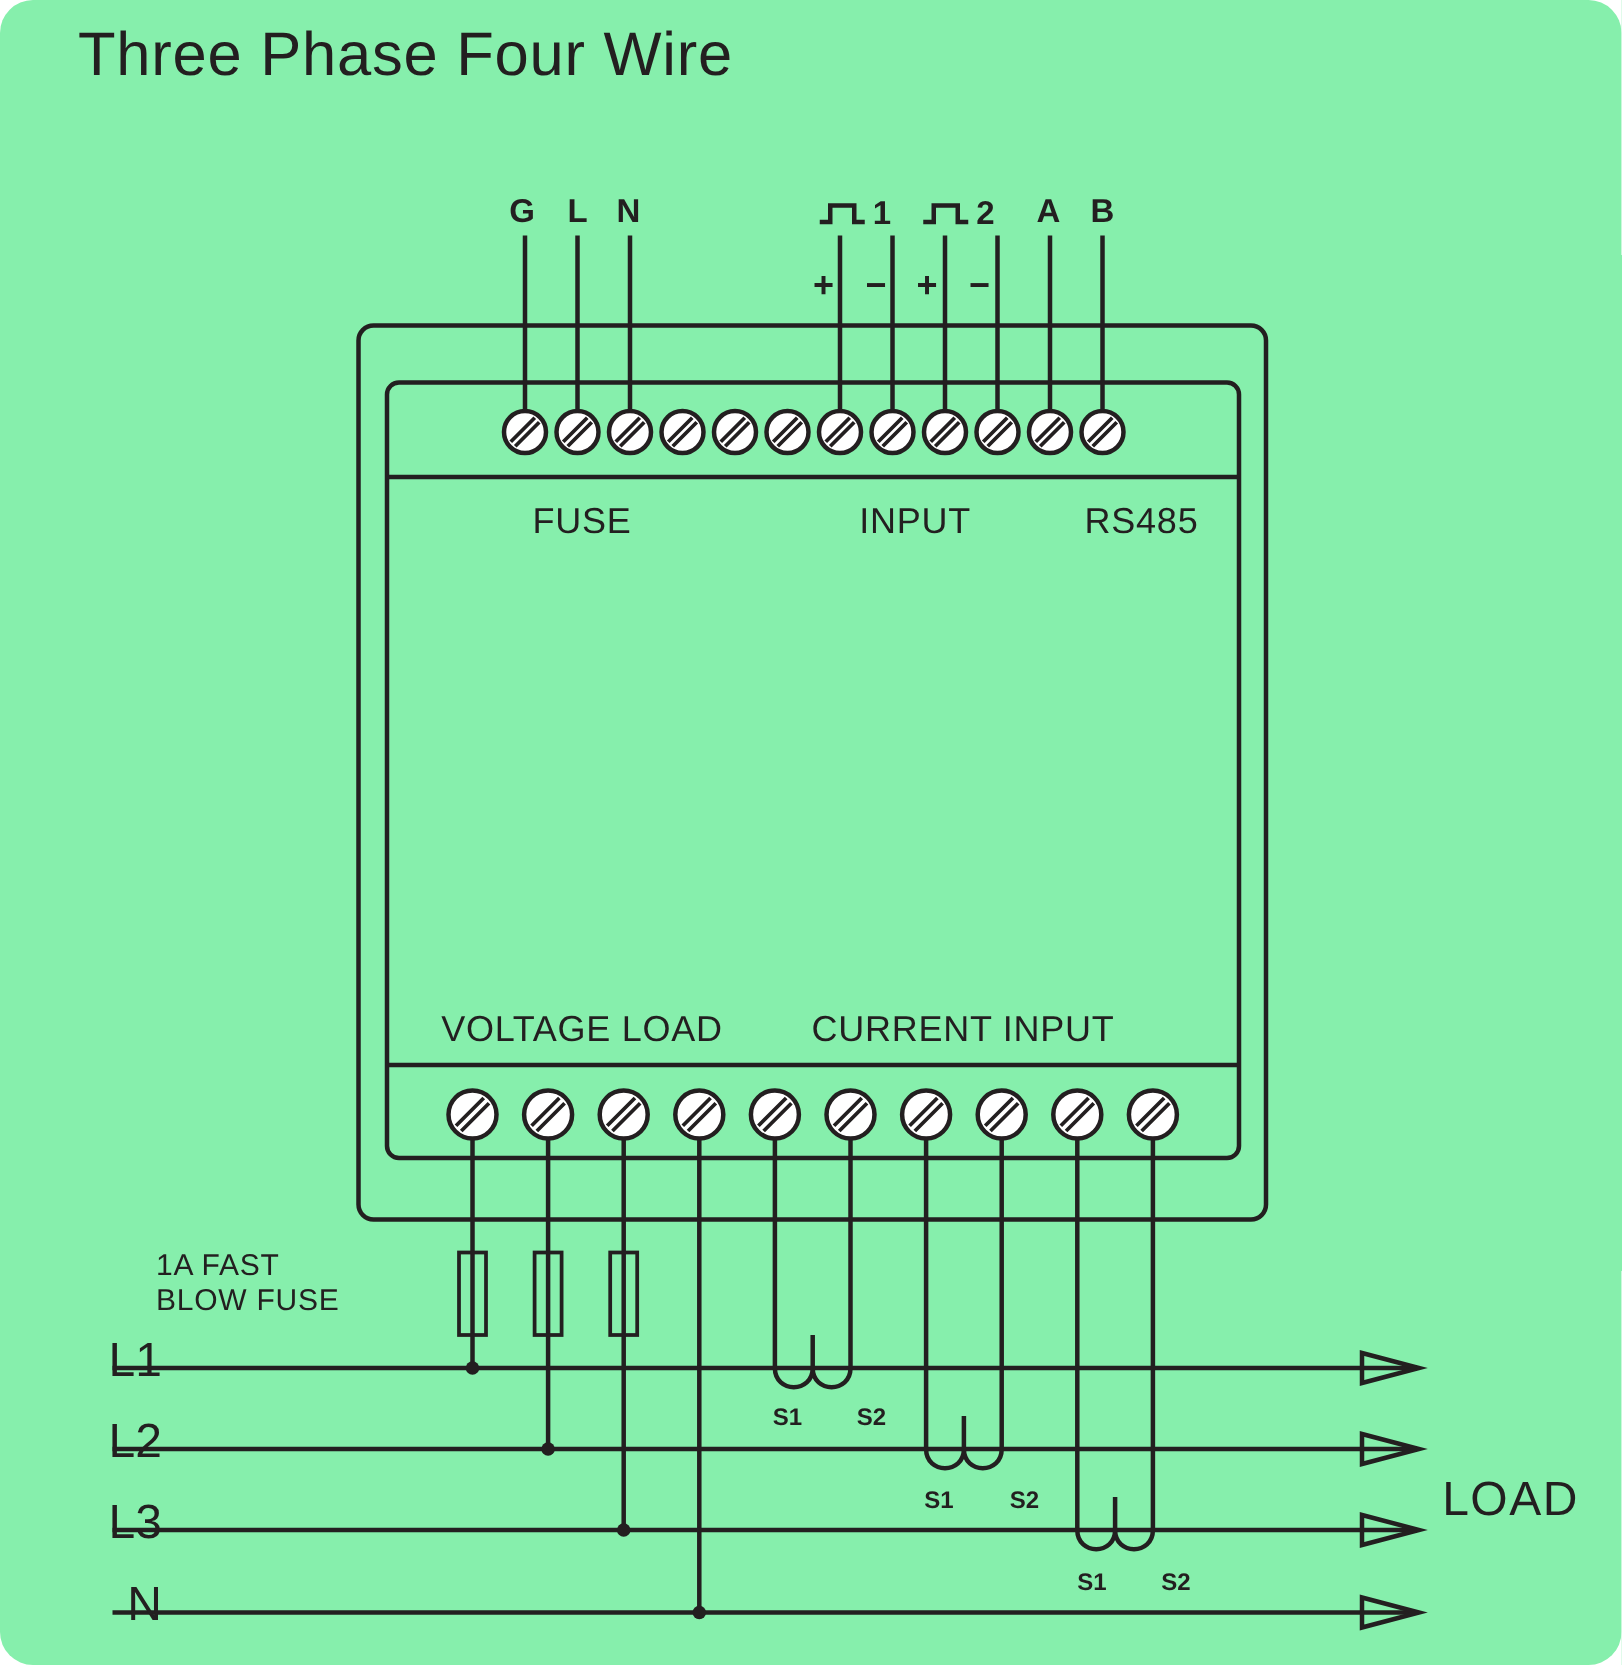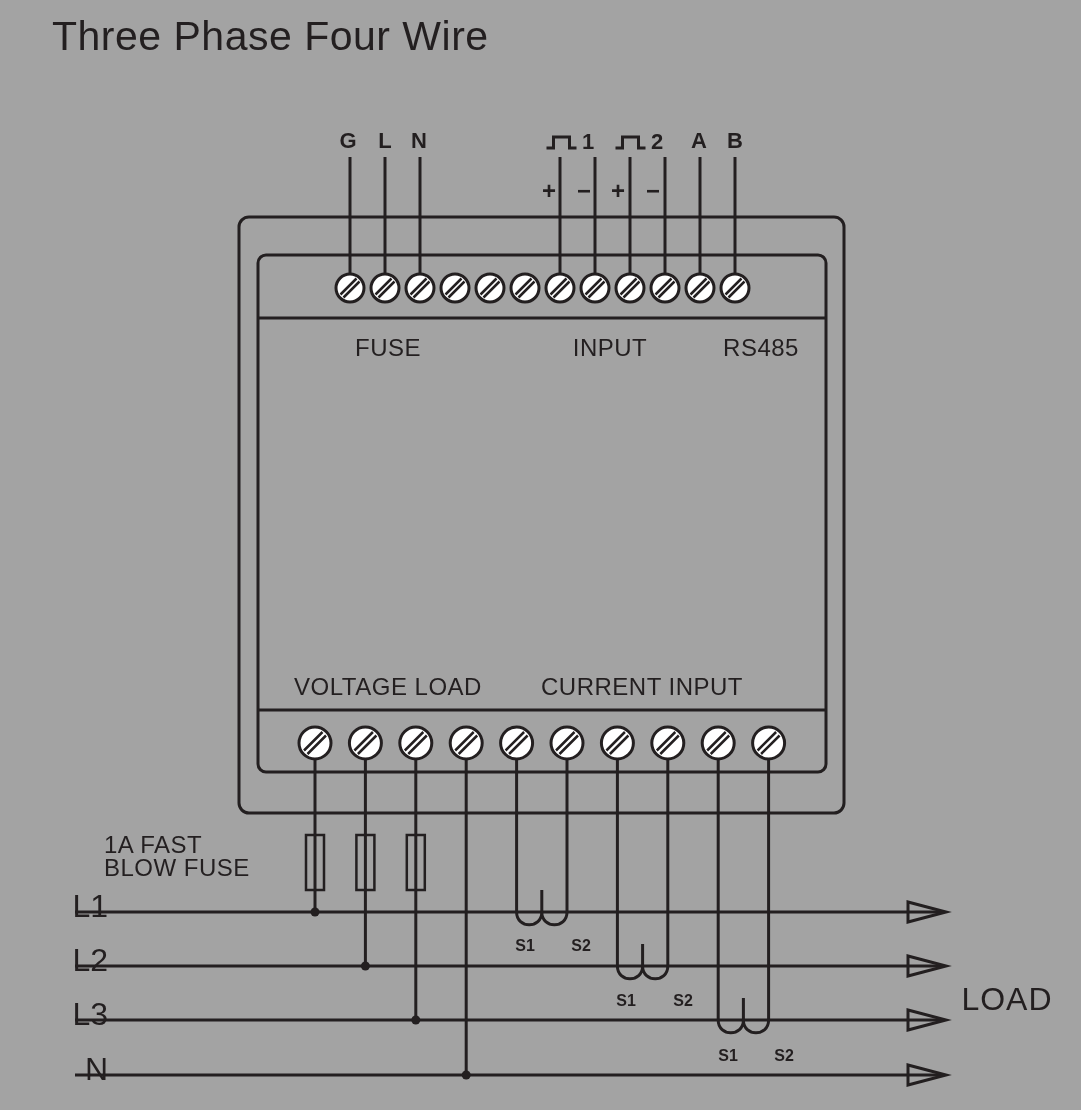--- a/index.html
+++ b/index.html
@@ -1,42 +1,43 @@
 <!DOCTYPE html>
 <html><head>
 <meta charset="utf-8">
 <style>
   html,body{margin:0;padding:0;background:#ffffff;}
   #canvas{
     position:relative;
     width:1081px;height:1110px;
-    background:#a3a3a3;
+    background:#86efac;
     font-family:"Liberation Sans","DejaVu Sans",sans-serif;
     color:#231f20;
     overflow:hidden;
+    border-radius:22px;
   }
   #diagram-svg{position:absolute;left:0;top:0;}
   .lbl{
     position:absolute;
     transform:translate(-50%,-50%);
     white-space:nowrap;
     line-height:1;
     color:#231f20;
   }
   .term-lbl{font-size:22px;font-weight:700;}
   .sign-lbl{font-size:24px;font-weight:700;}
   .panel-lbl{font-size:24px;font-weight:400;letter-spacing:0.5px;}
   .s-lbl{font-size:16px;font-weight:700;margin-left:12px;}
   .title{
     position:absolute;left:52px;top:13px;
     font-size:41px;font-weight:400;letter-spacing:0.5px;
   }
   .fuse-note{
     position:absolute;left:104px;top:833px;
-    font-size:24px;line-height:23px;font-weight:400;letter-spacing:0.5px;
+    font-size:20px;line-height:23px;font-weight:400;letter-spacing:0.5px;
   }
   .phase-lbl{
     position:absolute;left:0;width:64px;
     font-size:32px;font-weight:400;
     text-align:right;line-height:32px;padding-left:44px;
   }
   .load-lbl{font-size:32px;font-weight:400;letter-spacing:1px;}
   .pulse-icon{position:absolute;}
 </style>
 </head>

